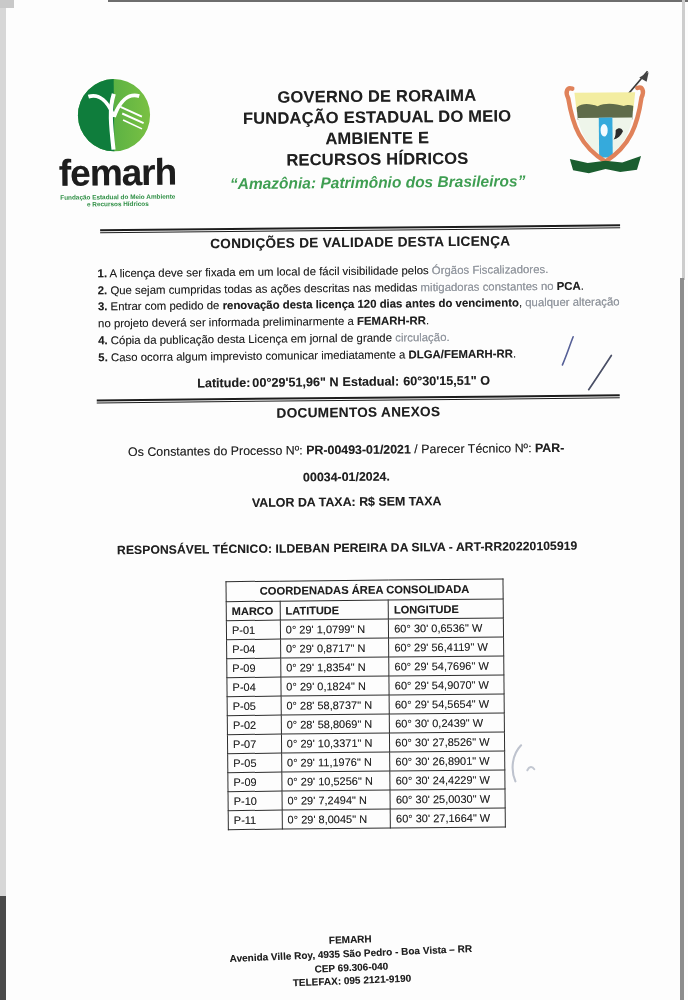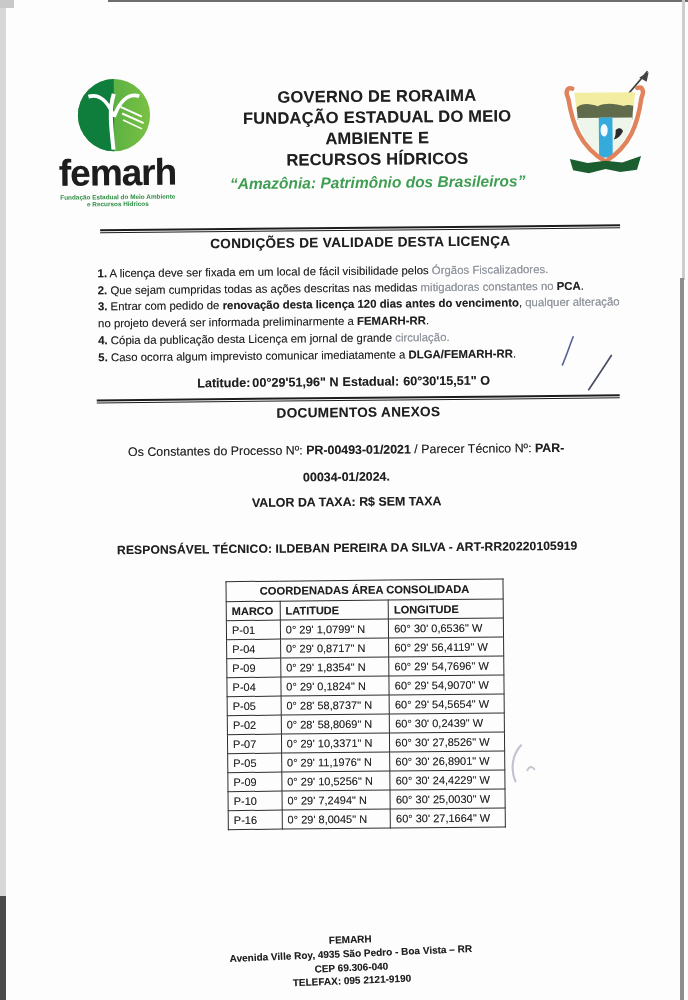--- a/index.html
+++ b/index.html
@@ -216,21 +216,21 @@
             <td>P-09</td>
             <td>0° 29' 10,5256" N</td>
             <td>60° 30' 24,4229" W</td>
           </tr>
           <tr>
             <td>P-10</td>
             <td>0° 29' 7,2494" N</td>
             <td>60° 30' 25,0030" W</td>
           </tr>
           <tr>
-            <td>P-16</td>
+            <td>P-11</td>
             <td>0° 29' 8,0045" N</td>
             <td>60° 30' 27,1664" W</td>
           </tr>
         </tbody>
     </table>
 
     <div class="ftr txt">
       <div>FEMARH</div>
       <div>Avenida Ville Roy, 4935 São Pedro - Boa Vista – RR</div>
       <div>CEP 69.306-040</div>

